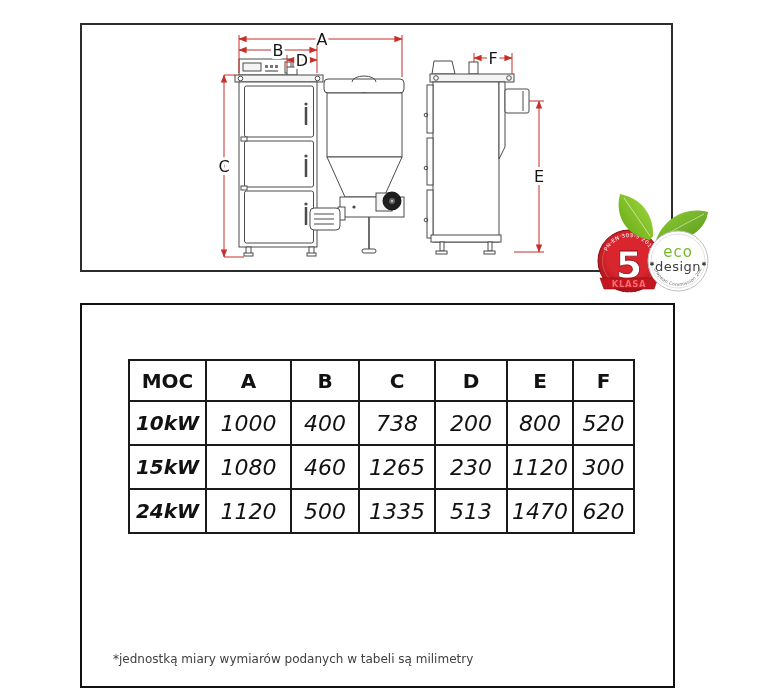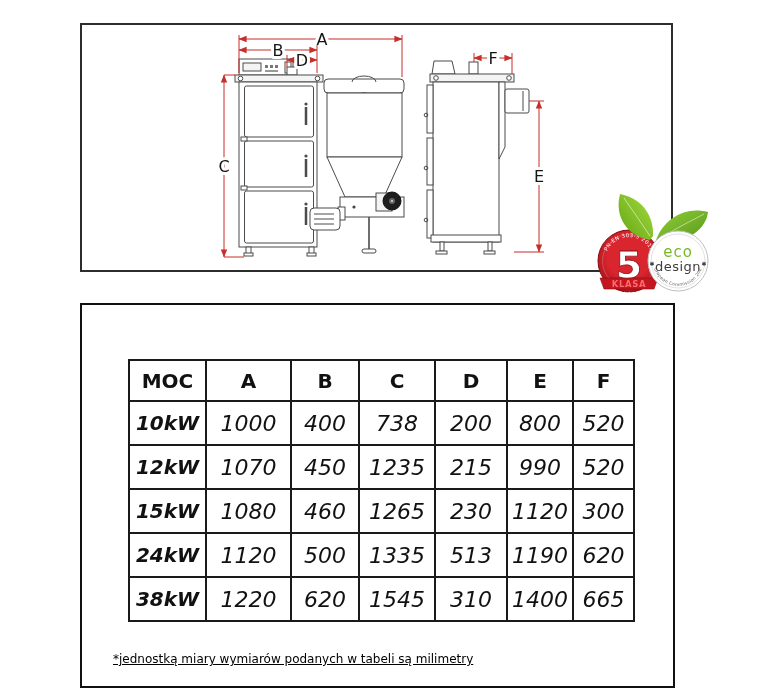--- a/index.html
+++ b/index.html
@@ -20,21 +20,21 @@
   table.dim-table { position:absolute; left:46px; top:26px; border-collapse:collapse; table-layout:fixed;margin-top:28px; }
   .dim-table th, .dim-table td {
     border:2px solid #1a1a1a; text-align:center; vertical-align:middle;
     padding:0; color:#111; background:#fff;
   }
   .dim-table thead tr { height:41px; }
   .dim-table tbody tr { height:44px;font-style:italic; }
   .dim-table thead th { font-size:20px; font-weight:bold; }
   .dim-table tbody th { font-size:20px; font-weight:bold; }
   .dim-table tbody td { font-size:22px; font-weight:normal; }
-  .footnote { position:absolute; left:31px; bottom:20px; font-size:12px; color:#000000;text-decoration:underline; }
+  .footnote { position:absolute; left:31px; bottom:20px; font-size:12px; color:#404040; }
   .dimlbl {
     font-family:"DejaVu Sans", sans-serif; font-size:16px; fill:#141414;
     paint-order:stroke; stroke:#ffffff; stroke-width:6px; stroke-linejoin:round;
     text-anchor:middle;
   }
   .draw { stroke:#4b4b4b; stroke-width:1; fill:#ffffff; }
   .draw-n { stroke:#4b4b4b; stroke-width:1; fill:none; }
   .shade { stroke:#4b4b4b; stroke-width:1; fill:#f4f4f4; }
   .dim { stroke:#c62f2a; stroke-width:1; fill:none; }
 </style>
@@ -243,58 +243,40 @@
     <tr>
       <th>10kW</th>
       <td>1000</td>
       <td>400</td>
       <td>738</td>
       <td>200</td>
       <td>800</td>
       <td>520</td>
     </tr>
 
-    <tr>
-      <th>12kW</th>
-      <td>1070</td>
-      <td>450</td>
-      <td>1235</td>
-      <td>215</td>
-      <td>990</td>
-      <td>520</td>
-    </tr>
 
     <tr>
       <th>15kW</th>
       <td>1080</td>
       <td>460</td>
       <td>1265</td>
       <td>230</td>
       <td>1120</td>
       <td>300</td>
     </tr>
 
 
     <tr>
       <th>24kW</th>
       <td>1120</td>
       <td>500</td>
       <td>1335</td>
       <td>513</td>
-      <td>1190</td>
+      <td>1470</td>
       <td>620</td>
     </tr>
 
-    <tr>
-      <th>38kW</th>
-      <td>1220</td>
-      <td>620</td>
-      <td>1545</td>
-      <td>310</td>
-      <td>1400</td>
-      <td>665</td>
-    </tr>
   </tbody>
     </table>
     <div class="footnote">*jednostką miary wymiarów podanych w tabeli są milimetry</div>
   </div>
 
 </div>
 
 </body></html>

